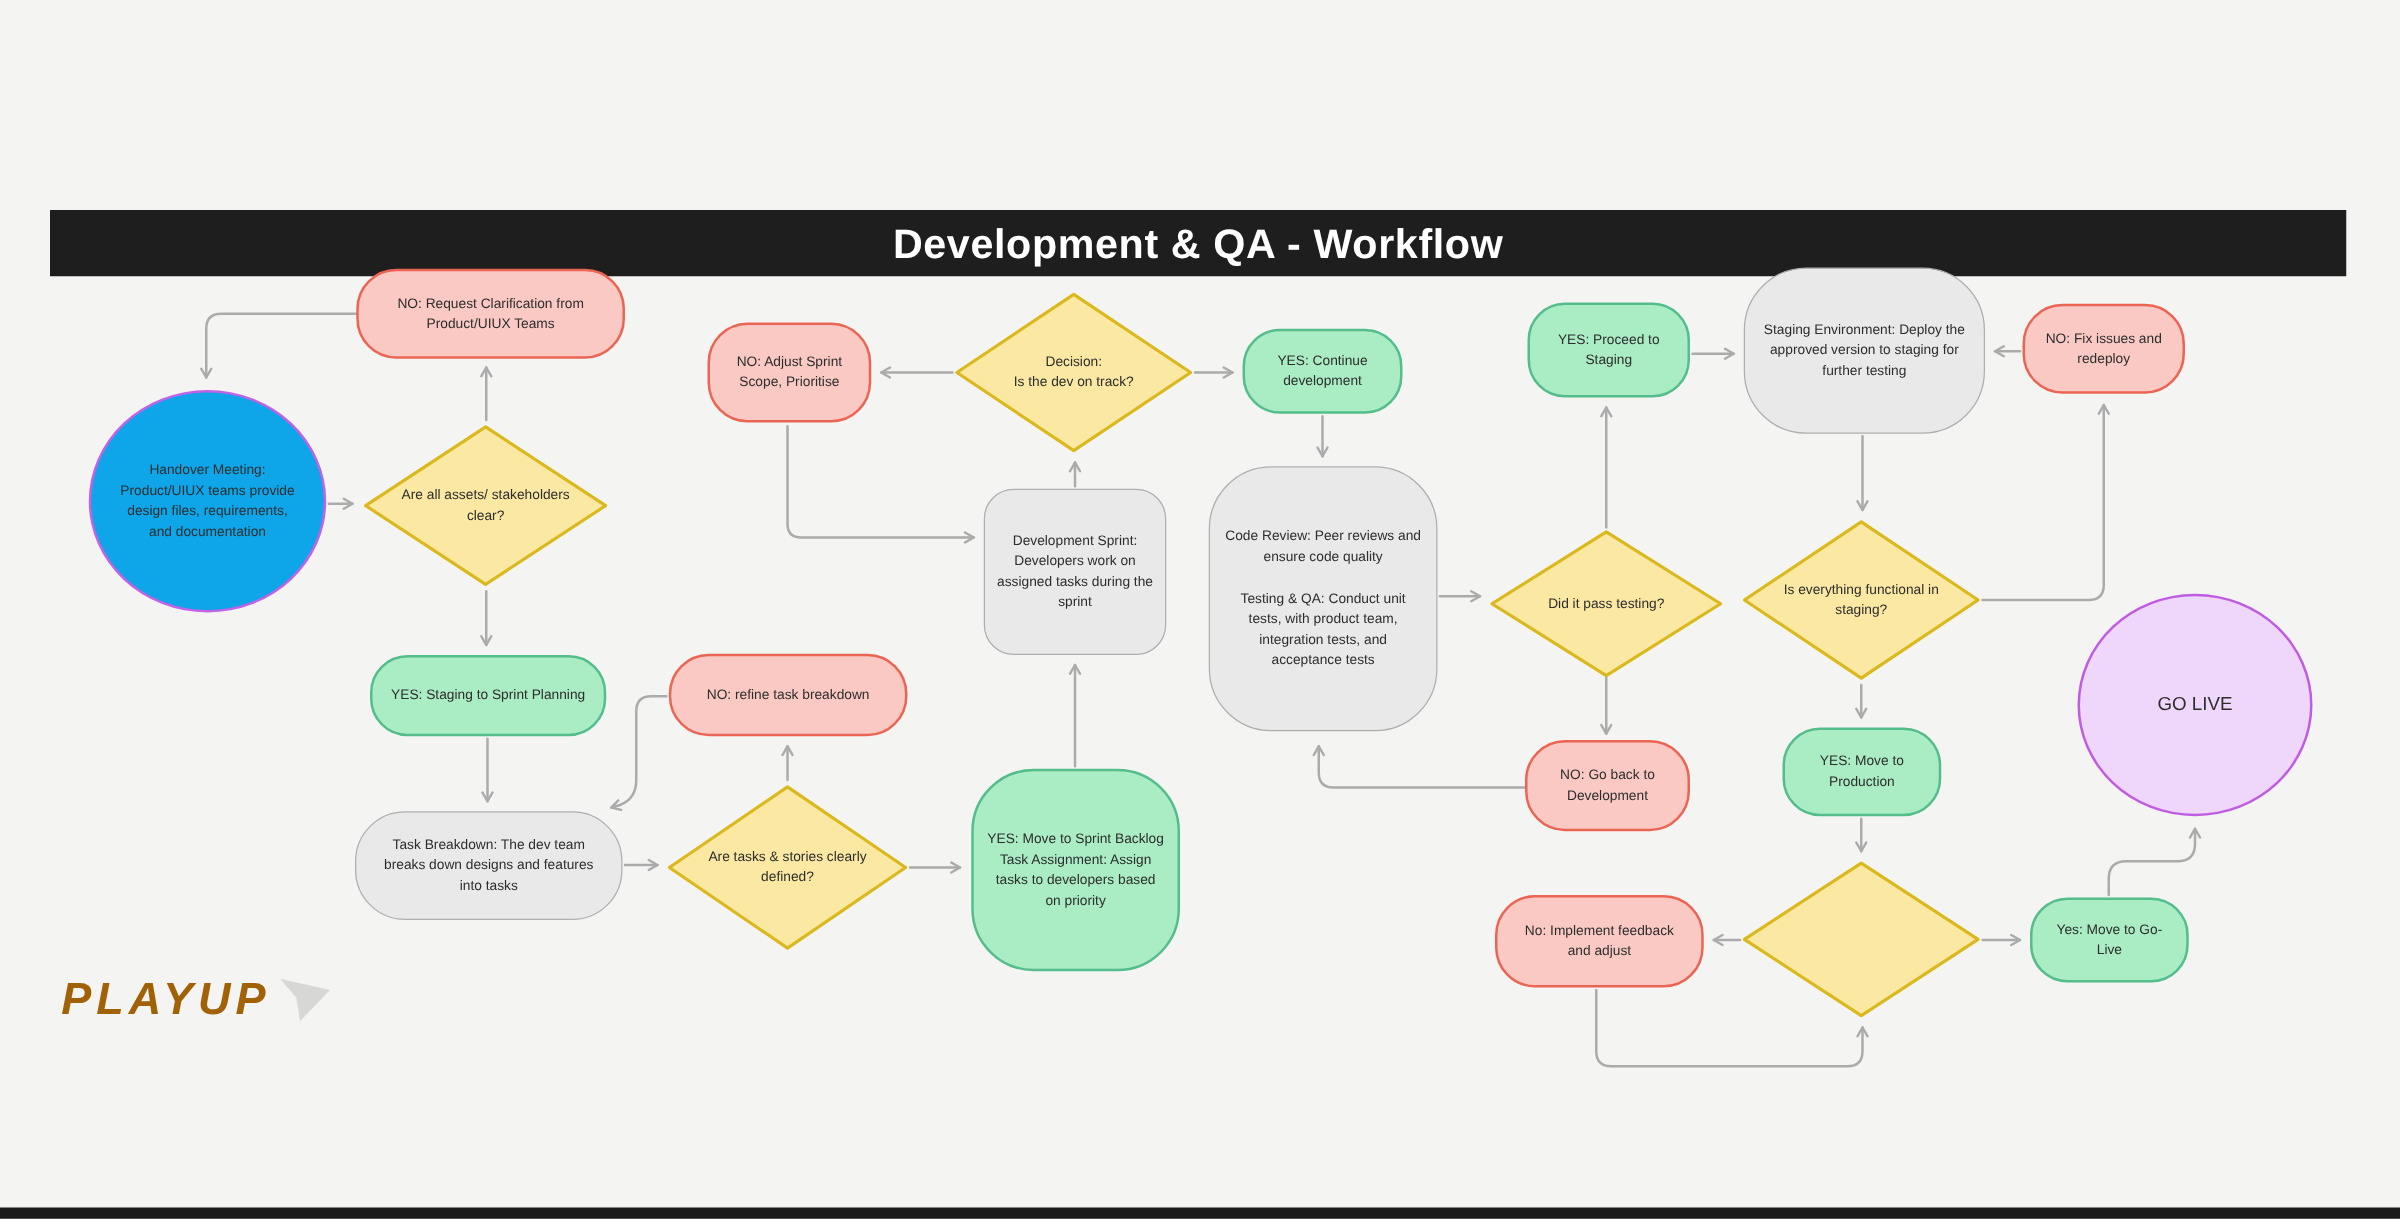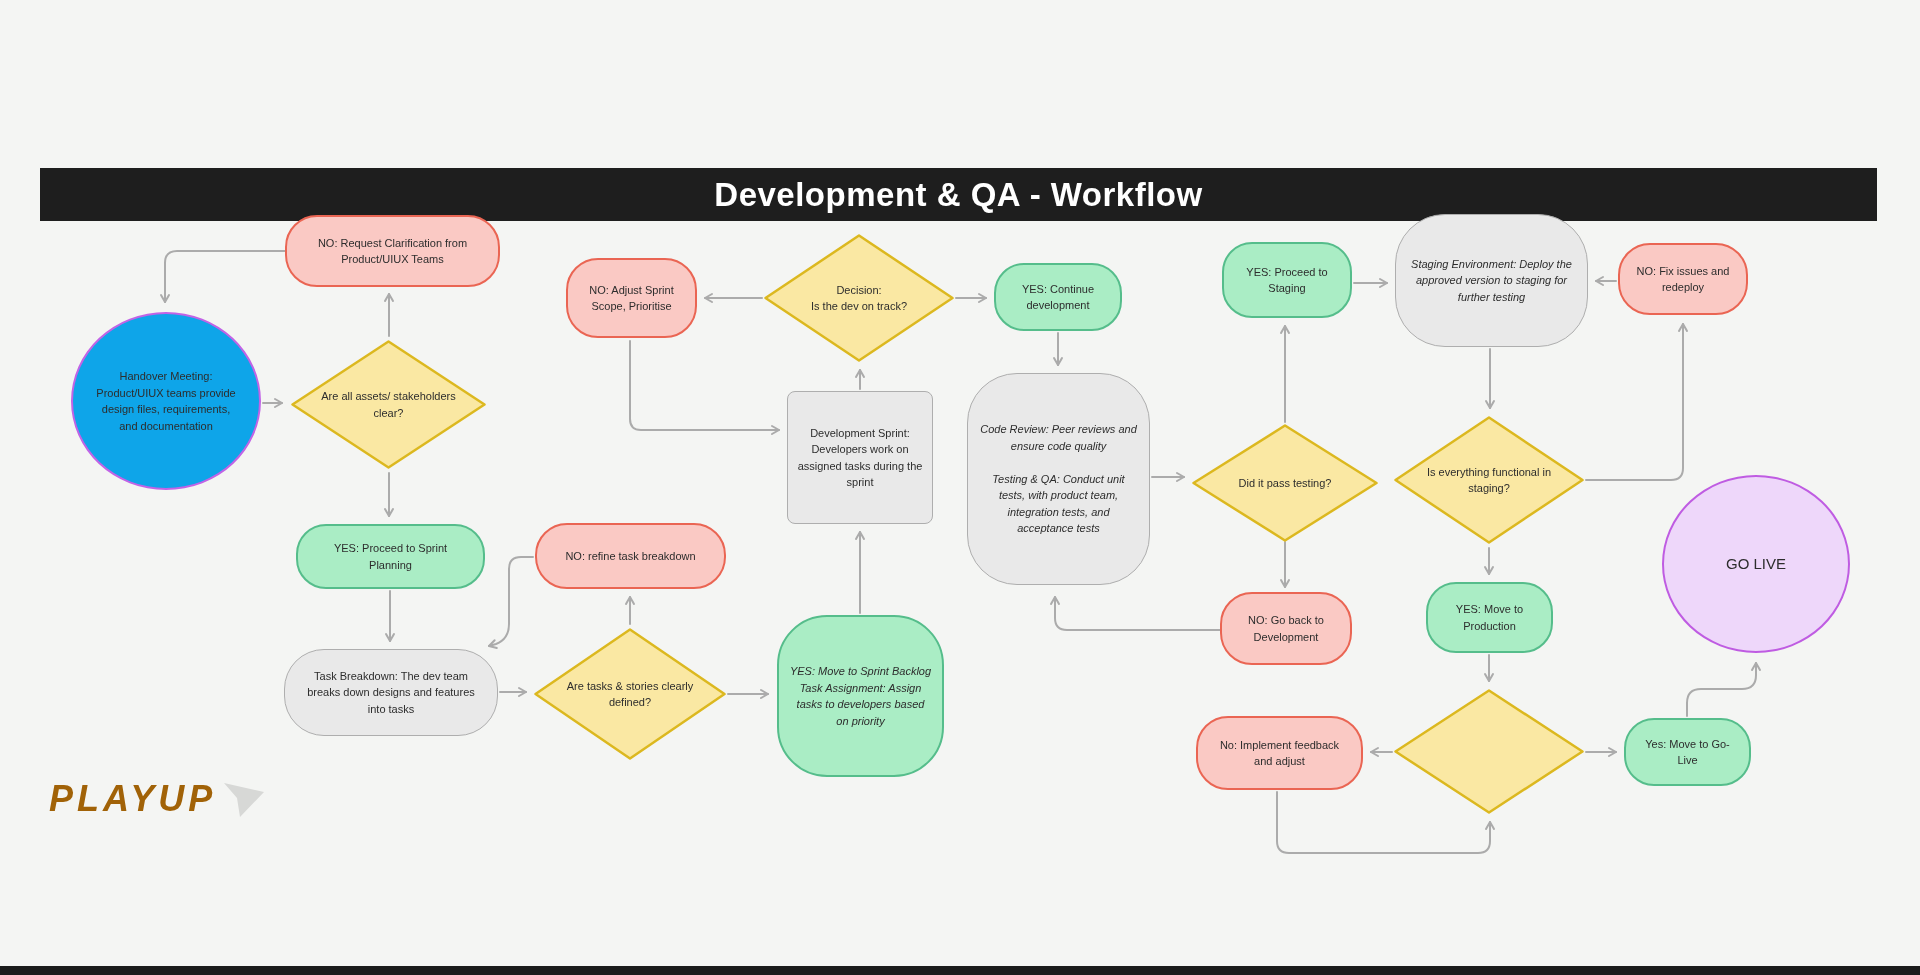--- a/index.html
+++ b/index.html
@@ -17,22 +17,22 @@
   }
   #connectors{position:absolute;left:0;top:0;z-index:0;}
   .node{
     position:absolute;z-index:1;box-sizing:border-box;
     display:flex;align-items:center;justify-content:center;
     text-align:center;font-size:11px;line-height:1.5;
     white-space:pre-line;padding:8px 14px;
   }
   .red{background:#fac9c4;border:2.5px solid #ea6553;border-radius:32px;}
   .green{background:#aaedc5;border:2px solid #55bd8b;border-radius:30px;}
-  .gray{background:#e9e9e9;border:1.8px solid #aeaeae;border-radius:8px;}
-  .biground{border-radius:50px;font-style:italic;}
+  .gray{background:#e9e9e9;border:1.8px solid #aeaeae;border-radius:24px;}
+  .biground{border-radius:50px;}
   .circle{background:#0ea5e9;border:2.5px solid #c163e6;border-radius:50%;padding:20px;}
   .golive{background:#eed7fa;border:2.5px solid #bf5ce2;}
   .diamond{background:transparent;border:none;padding:0;}
   .diamond svg{position:absolute;left:0;top:0;}
   .diamond .dtext{position:relative;z-index:1;max-width:74%;}
   .logo{
     position:absolute;left:49px;top:778px;z-index:1;
     display:flex;align-items:center;gap:6px;
     font-size:36px;font-weight:800;font-style:italic;
     letter-spacing:4px;color:#a16207;
@@ -81,21 +81,21 @@
   </g>
 </svg>
 
 <div class="titlebar">Development &amp; QA - Workflow</div>
 
 <div class="node red" style="left:285px;top:215px;width:215px;height:72px"><span>NO: Request Clarification from Product/UIUX Teams</span></div>
 <div class="node circle" style="left:71px;top:312px;width:190px;height:178px"><span>Handover Meeting: Product/UIUX teams provide design files, requirements, and documentation</span></div>
 <div class="node diamond" style="left:291px;top:340px;width:195px;height:129px"><svg width="195" height="129">
       <polygon points="97.5,1.5 193.5,64.5 97.5,127.5 1.5,64.5" fill="#fae8a3" stroke="#dcb81f" stroke-width="2.5" stroke-linejoin="round"></polygon>
     </svg><span class="dtext">Are all assets/ stakeholders clear?</span></div>
-<div class="node green" style="left:296px;top:524px;width:189px;height:65px"><span>YES: Proceed to Sprint Planning</span></div>
+<div class="node green" style="left:296px;top:524px;width:189px;height:65px"><span>YES: Staging to Sprint Planning</span></div>
 <div class="node gray" style="left:284px;top:649px;width:214px;height:87px;border-radius:40px"><span>Task Breakdown: The dev team breaks down designs and features into tasks</span></div>
 
 <div class="node red" style="left:535px;top:523px;width:191px;height:66px"><span>NO: refine task breakdown</span></div>
 <div class="node diamond" style="left:534px;top:628px;width:192px;height:132px"><svg width="192" height="132">
       <polygon points="96,1.5 190.5,66 96,130.5 1.5,66" fill="#fae8a3" stroke="#dcb81f" stroke-width="2.5" stroke-linejoin="round"></polygon>
     </svg><span class="dtext">Are tasks &amp; stories clearly defined?</span></div>
 <div class="node green biground" style="left:777px;top:615px;width:167px;height:162px;padding:8px 10px"><span>YES: Move to Sprint Backlog
 Task Assignment: Assign tasks to developers based on priority</span></div>
 <div class="node gray" style="left:787px;top:391px;width:146px;height:133px;padding:6px 8px"><span>Development Sprint: Developers work on assigned tasks during the sprint</span></div>
 

